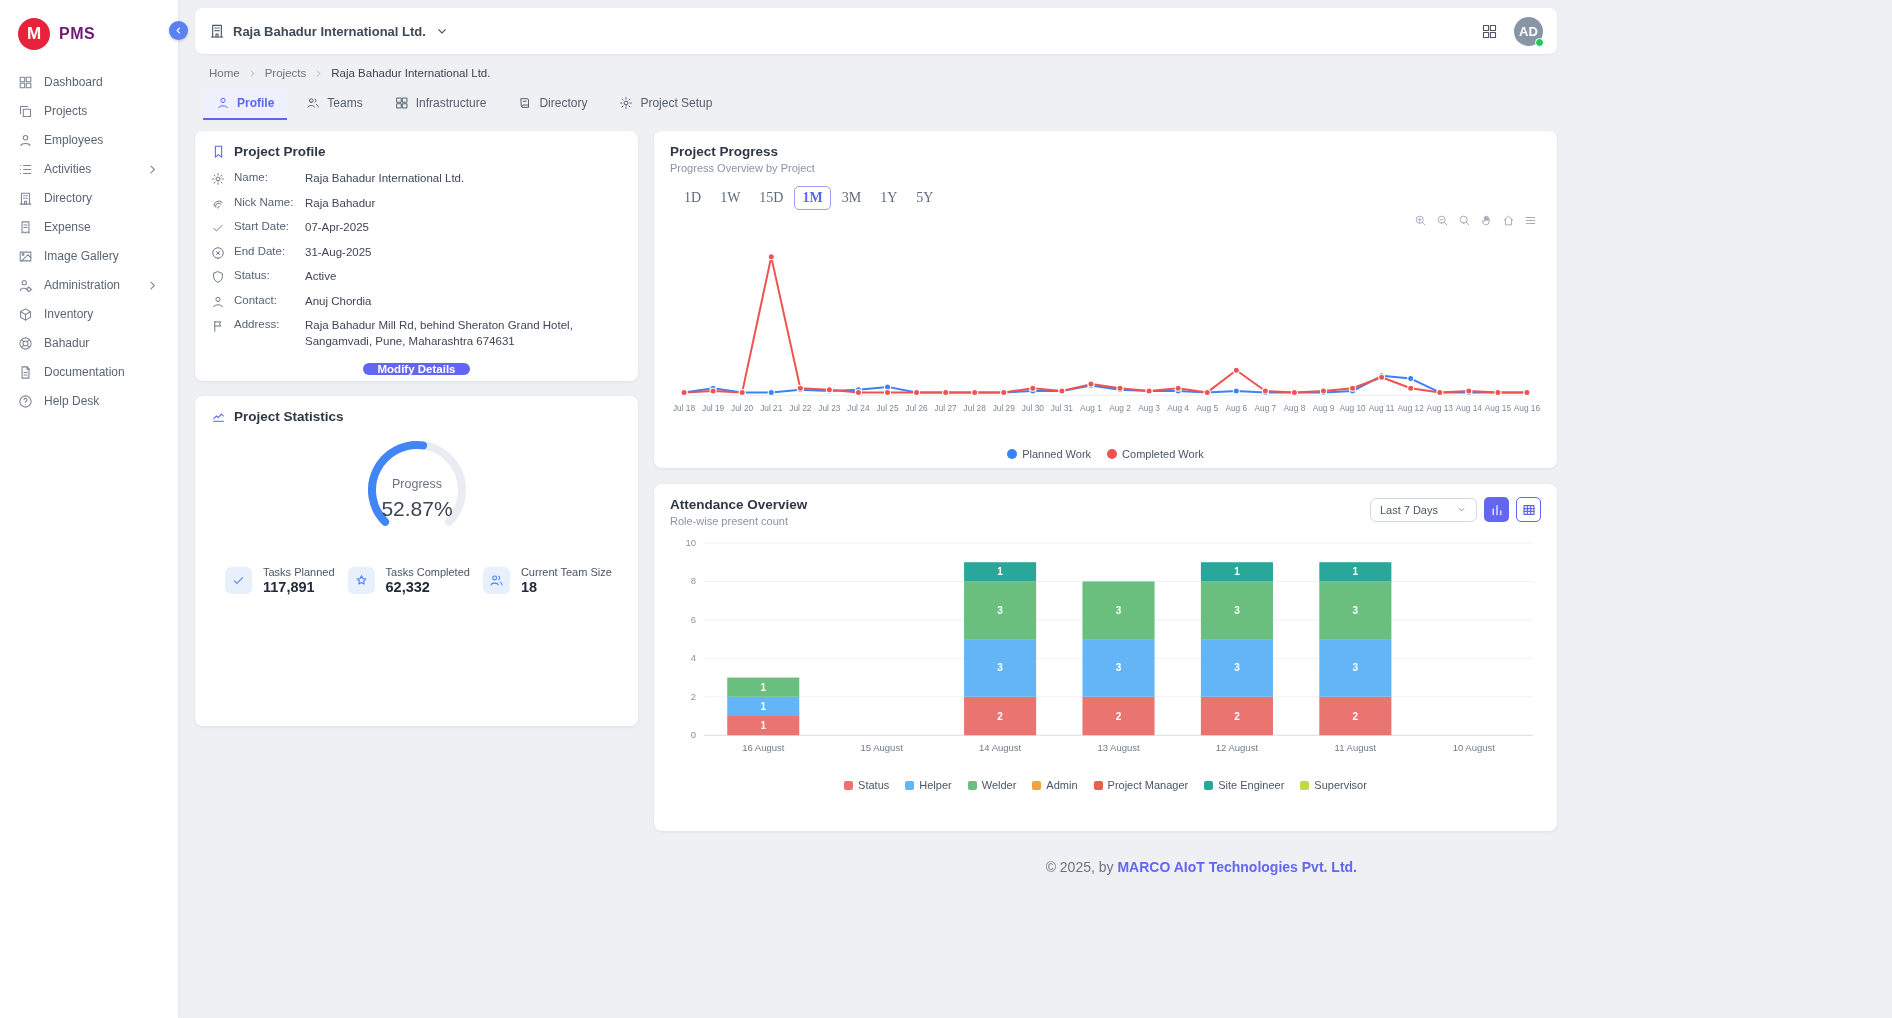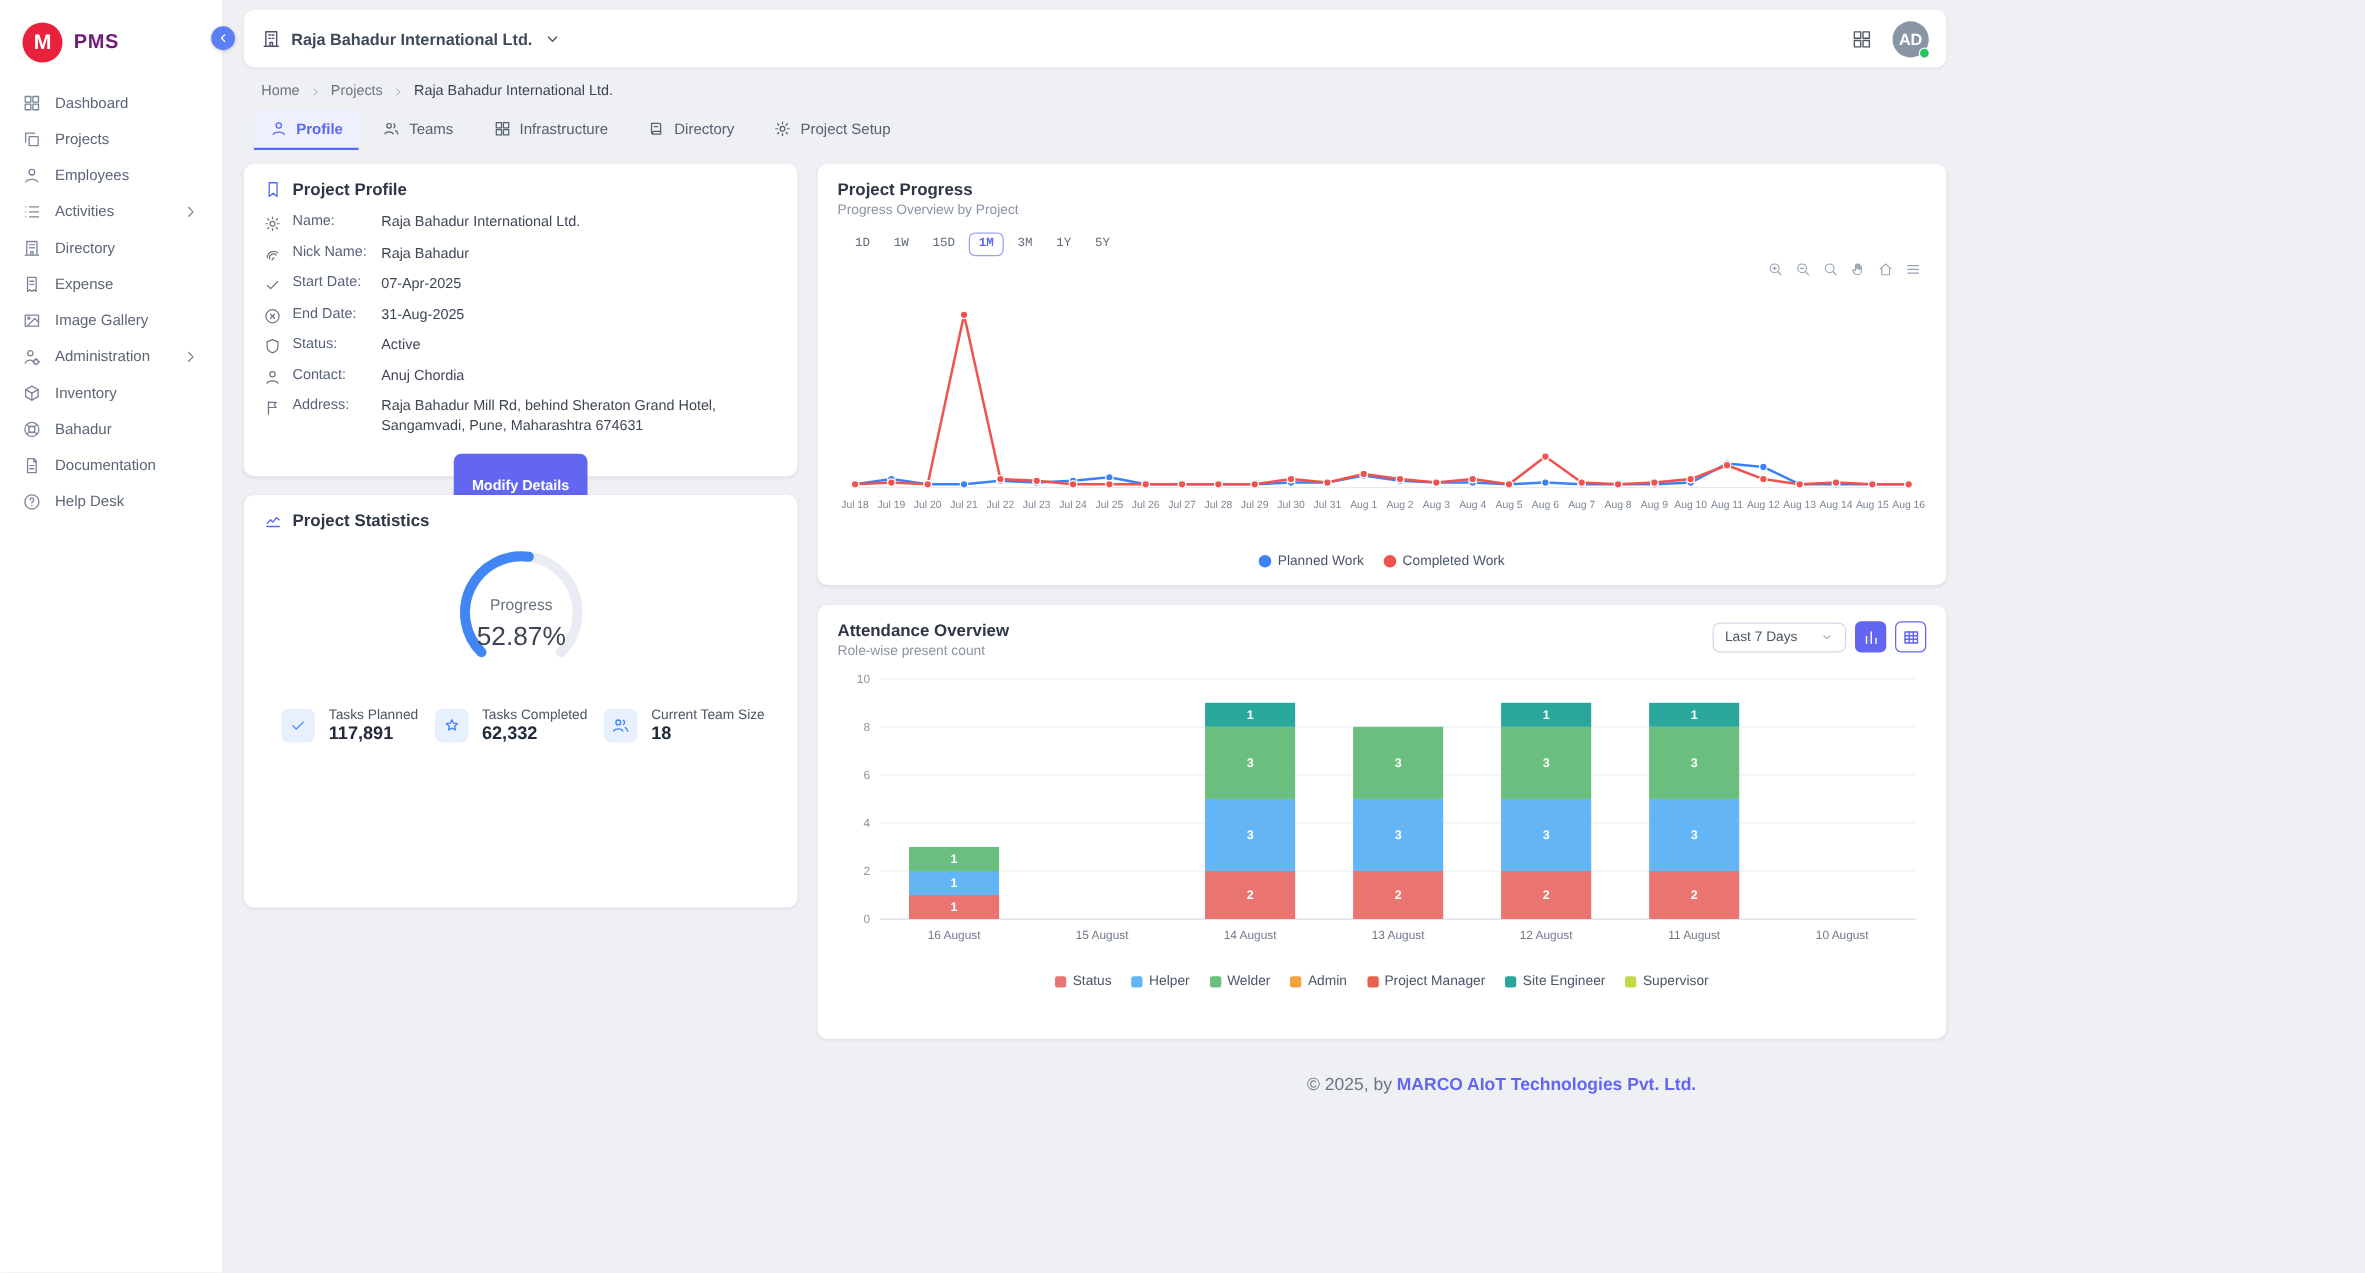--- a/index.html
+++ b/index.html
@@ -51,32 +51,32 @@
   .card-profile{height:250px}
   .card-stats{height:330px}
   .card-progress{height:337px}
   .card-attendance{height:347px}
   
   .fields{margin-top:12px;display:flex;flex-direction:column;gap:9px}
   .field{display:flex;align-items:flex-start;gap:9px;font-size:11.5px}
   .field svg.ic{width:14px;height:14px;color:#6b7685;margin-top:1px}
   .field .flabel{width:62px;color:#56627a;flex-shrink:0}
   .field .fvalue{color:#3f4756;line-height:1.35;max-width:310px}
-  .modify-btn{display:block;margin:14px auto 0;background:#6366f1;color:#fff;border:none;border-radius:6px;font-size:11.5px;font-weight:bold;padding:20px 15px;cursor:pointer;font-family:inherit}
+  .modify-btn{display:block;margin:14px auto 0;background:#6366f1;color:#fff;border:none;border-radius:6px;font-size:11.5px;font-weight:bold;padding:0 15px;cursor:pointer;font-family:inherit}
   
   .gauge-wrap{display:flex;justify-content:center;margin-top:6px}
   .stats-list{margin-top:18px;padding-left:14px;display:flex;flex-direction:row;gap:13px}
   .stat-row{display:flex;align-items:center;gap:11px}
   .stat-icon{width:27px;height:27px;border-radius:6px;background:#e7f0fc;color:#3f83f8;display:flex;align-items:center;justify-content:center}
   .stat-icon svg.ic{width:15px;height:15px}
   .stat-label{font-size:11px;color:#4b5563}
   .stat-value{font-size:14.5px;font-weight:bold;color:#222b3a;margin-top:1px}
   
   .range-row{display:flex;gap:3px;margin-top:12px;margin-left:6px}
-  .range-btn{font-size:10px;padding:3px 7px;border-radius:5px;color:#5f6b7c;border:1px solid transparent;background:none;cursor:pointer;font-family:Liberation Mono, monospace}
+  .range-btn{font-size:14px;padding:3px 7px;border-radius:5px;color:#5f6b7c;border:1px solid transparent;background:none;cursor:pointer;font-family:Liberation Serif, serif}
   .range-btn.active{color:#5a67f2;border-color:#9aa2f6;font-weight:bold}
   .chart-toolbar{display:flex;justify-content:flex-end;gap:9px;height:15px;margin-top:4px;padding-right:4px}
   .chart-toolbar svg.ic{width:13px;height:13px;color:#95a1b1;cursor:pointer;stroke-width:1.6}
   .chart-svg{width:100%;display:block}
   .legend-row{display:flex;justify-content:center;gap:16px;margin-top:4px}
   .legend-item{display:flex;align-items:center;gap:5px;font-size:11px;color:#4a5568;cursor:pointer}
   .legend-swatch{width:9px;height:9px;display:inline-block}
   .legend-swatch.round{border-radius:50%;width:10px;height:10px}
   .legend-swatch.square{border-radius:2px}
   

